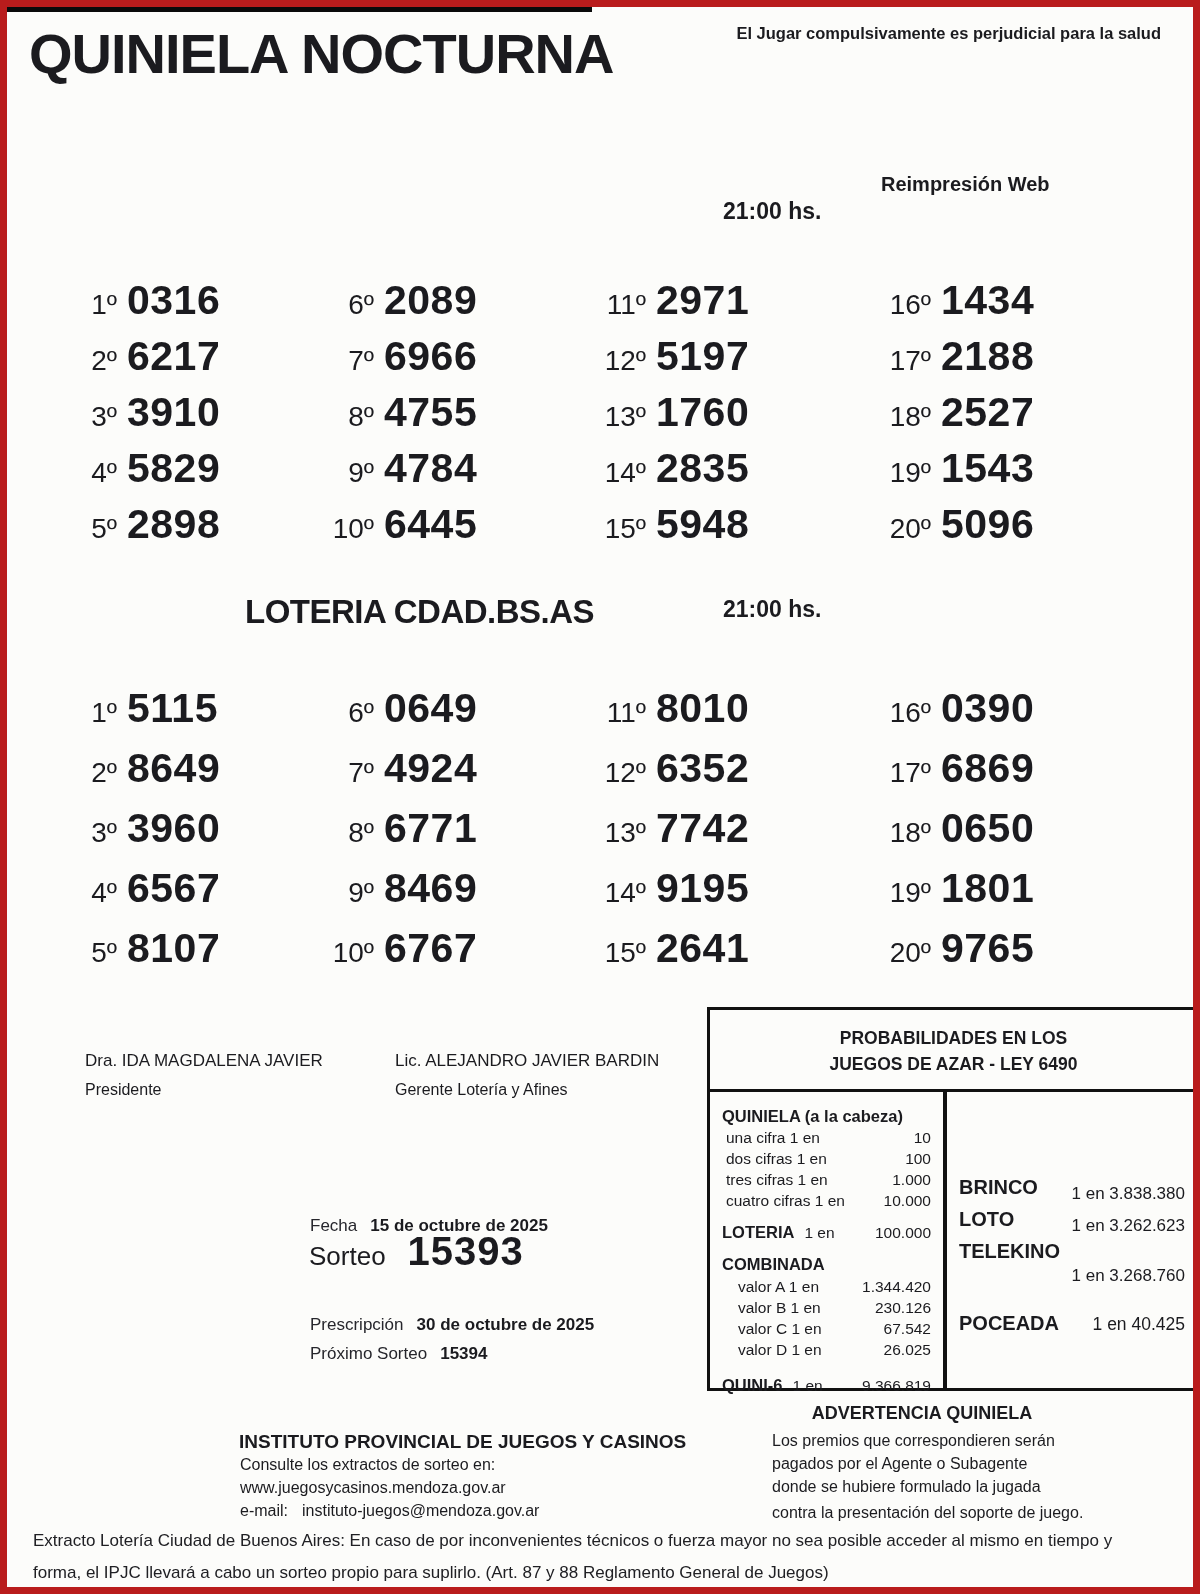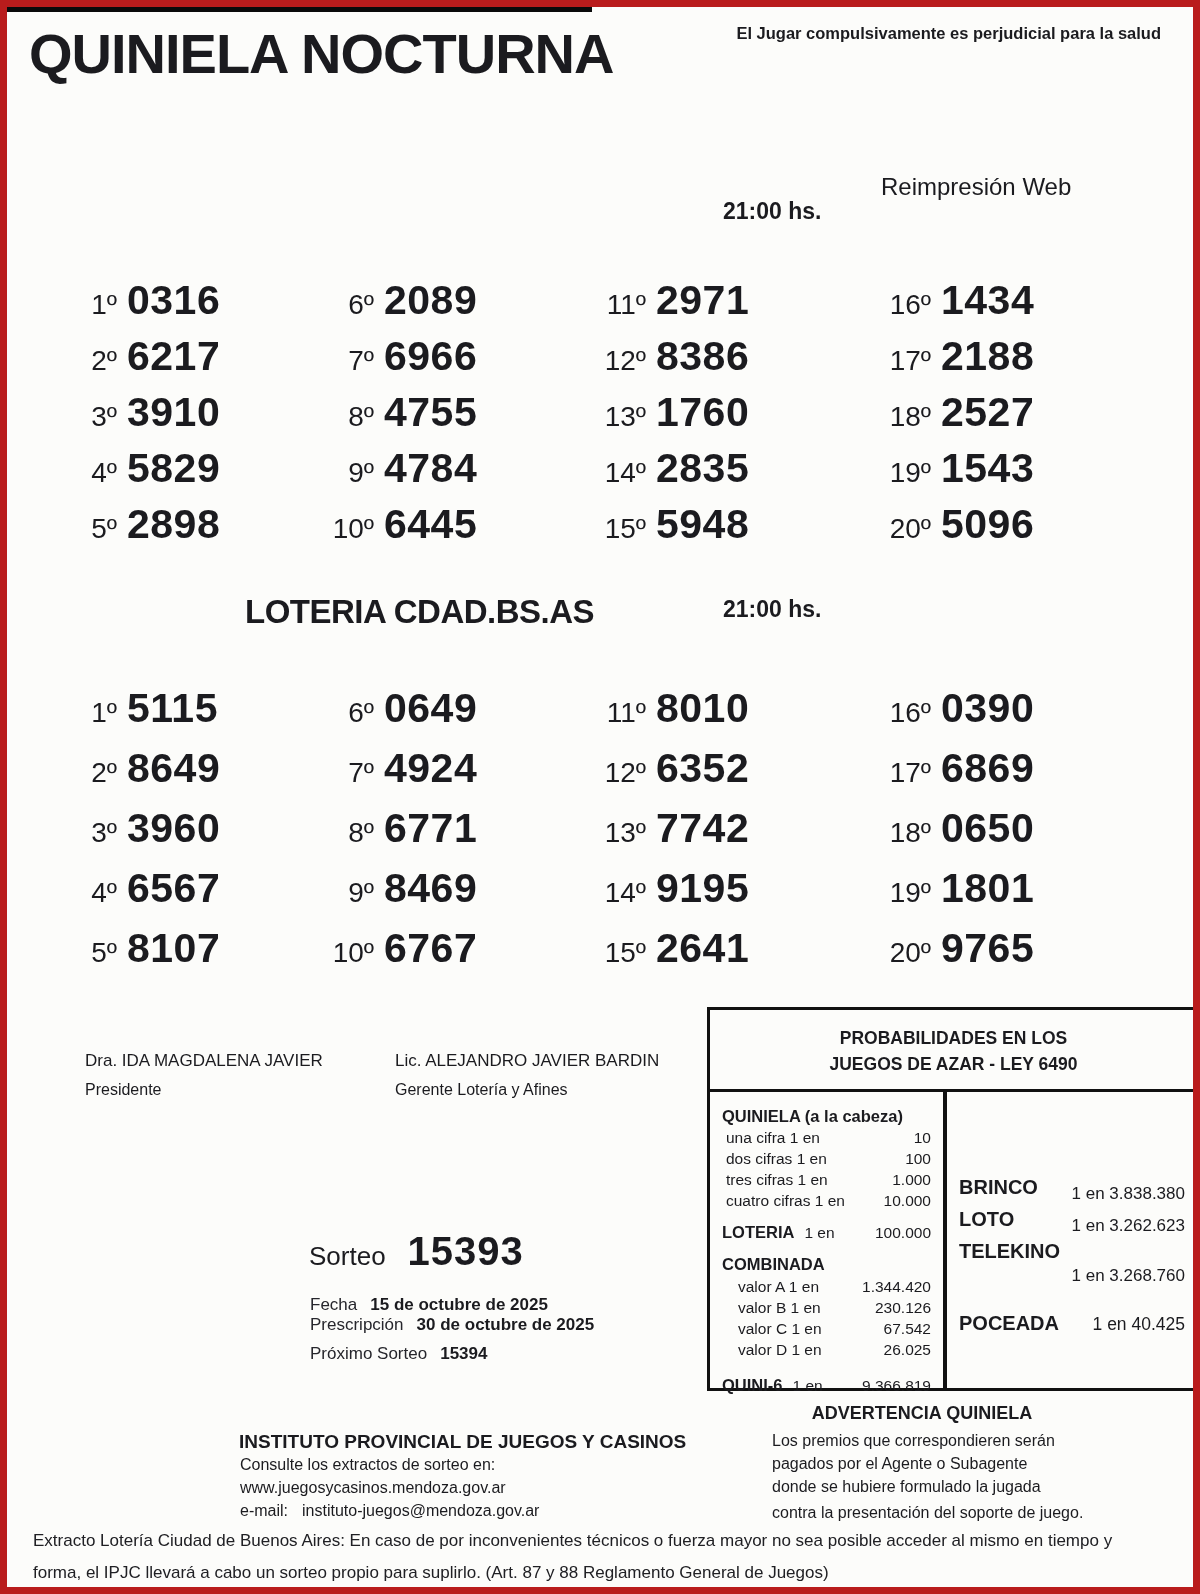--- a/index.html
+++ b/index.html
@@ -16,21 +16,21 @@
   .abs{position:absolute;}
   .topbar-thick{left:-7px;top:-7px;width:592px;height:12px;background:#0a0a0a;}
   .doc-title{left:22px;top:14px;font-size:56px;font-weight:bold;letter-spacing:-1px;white-space:pre;}
   .health-warning{top:17px;right:32px;font-size:16.5px;font-weight:bold;}
   .section-title{font-size:33px;font-weight:bold;white-space:pre;letter-spacing:-0.5px;}
   .sec1-title{left:230px;top:188px;}
   .sec2-title{left:238px;top:586px;}
   .section-time{font-size:23px;font-weight:bold;}
   .time1{left:716px;top:191px;}
   .time2{left:716px;top:589px;}
-  .reprint{left:874px;top:166px;font-size:24px;font-weight:normal;}
+  .reprint{left:874px;top:166px;font-size:20px;font-weight:bold;}
 
   .results-grid{display:grid;grid-auto-flow:column;}
   .grid1{left:48px;top:266px;grid-template-rows:repeat(5,56px);grid-template-columns:257px 272px 285px auto;}
   .grid2{left:48px;top:674px;grid-template-rows:repeat(5,60px);grid-template-columns:257px 272px 285px auto;}
   .result-cell{display:flex;align-items:baseline;padding-top:7px;}
   .result-pos{display:inline-block;width:62px;text-align:right;font-size:28px;line-height:1;flex:none;}
   .result-num{font-size:41px;font-weight:bold;line-height:1;margin-left:10px;letter-spacing:0.5px;}
 
   .official-name{font-size:17px;}
   .official-role{font-size:16px;}
@@ -59,21 +59,21 @@
   .game-val-line{font-size:17px;text-align:right;padding-right:2px;margin-top:4px;}
   .game-poceada{margin-top:26px;display:flex;align-items:baseline;}
   .game-poceada .game-val-inline{font-size:17.5px;margin-left:auto;padding-right:2px;}
 
   .draw-sorteo{left:302px;top:1222px;display:flex;align-items:baseline;}
   .sorteo-label{font-size:26px;}
   .sorteo-number{font-size:40px;font-weight:bold;margin-left:22px;letter-spacing:1px;}
   .draw-row{position:absolute;left:303px;display:flex;align-items:baseline;font-size:17px;}
   .draw-row .lbl{color:#26262c;}
   .draw-row .val{font-weight:bold;margin-left:13px;}
-  .r-fecha{top:1288px;align-items:center;} .r-presc{top:1308px;} .r-prox{top:1337px;}
+  .r-fecha{top:1209px;align-items:center;} .r-presc{top:1308px;} .r-prox{top:1337px;}
 
   .inst-name{left:232px;top:1424px;font-size:19px;font-weight:bold;}
   .inst-line{left:233px;font-size:16px;}
   .inst1{top:1449px;} .inst2{top:1472px;}
   .inst3{top:1495px;display:flex;}
   .inst3 .email{margin-left:14px;}
 
   .advert-title{left:763px;top:1396px;width:304px;text-align:center;font-size:18px;font-weight:bold;}
   .advert-lines{left:765px;top:1422px;width:330px;font-size:16px;}
   .advert-lines div{line-height:23px;}
@@ -134,21 +134,21 @@
       <div class="result-cell">
         <span class="result-pos">10º</span>
         <span class="result-num">6445</span>
       </div>
       <div class="result-cell">
         <span class="result-pos">11º</span>
         <span class="result-num">2971</span>
       </div>
       <div class="result-cell">
         <span class="result-pos">12º</span>
-        <span class="result-num">8386</span>
+        <span class="result-num">5197</span>
       </div>
       <div class="result-cell">
         <span class="result-pos">13º</span>
         <span class="result-num">1760</span>
       </div>
       <div class="result-cell">
         <span class="result-pos">14º</span>
         <span class="result-num">2835</span>
       </div>
       <div class="result-cell">

